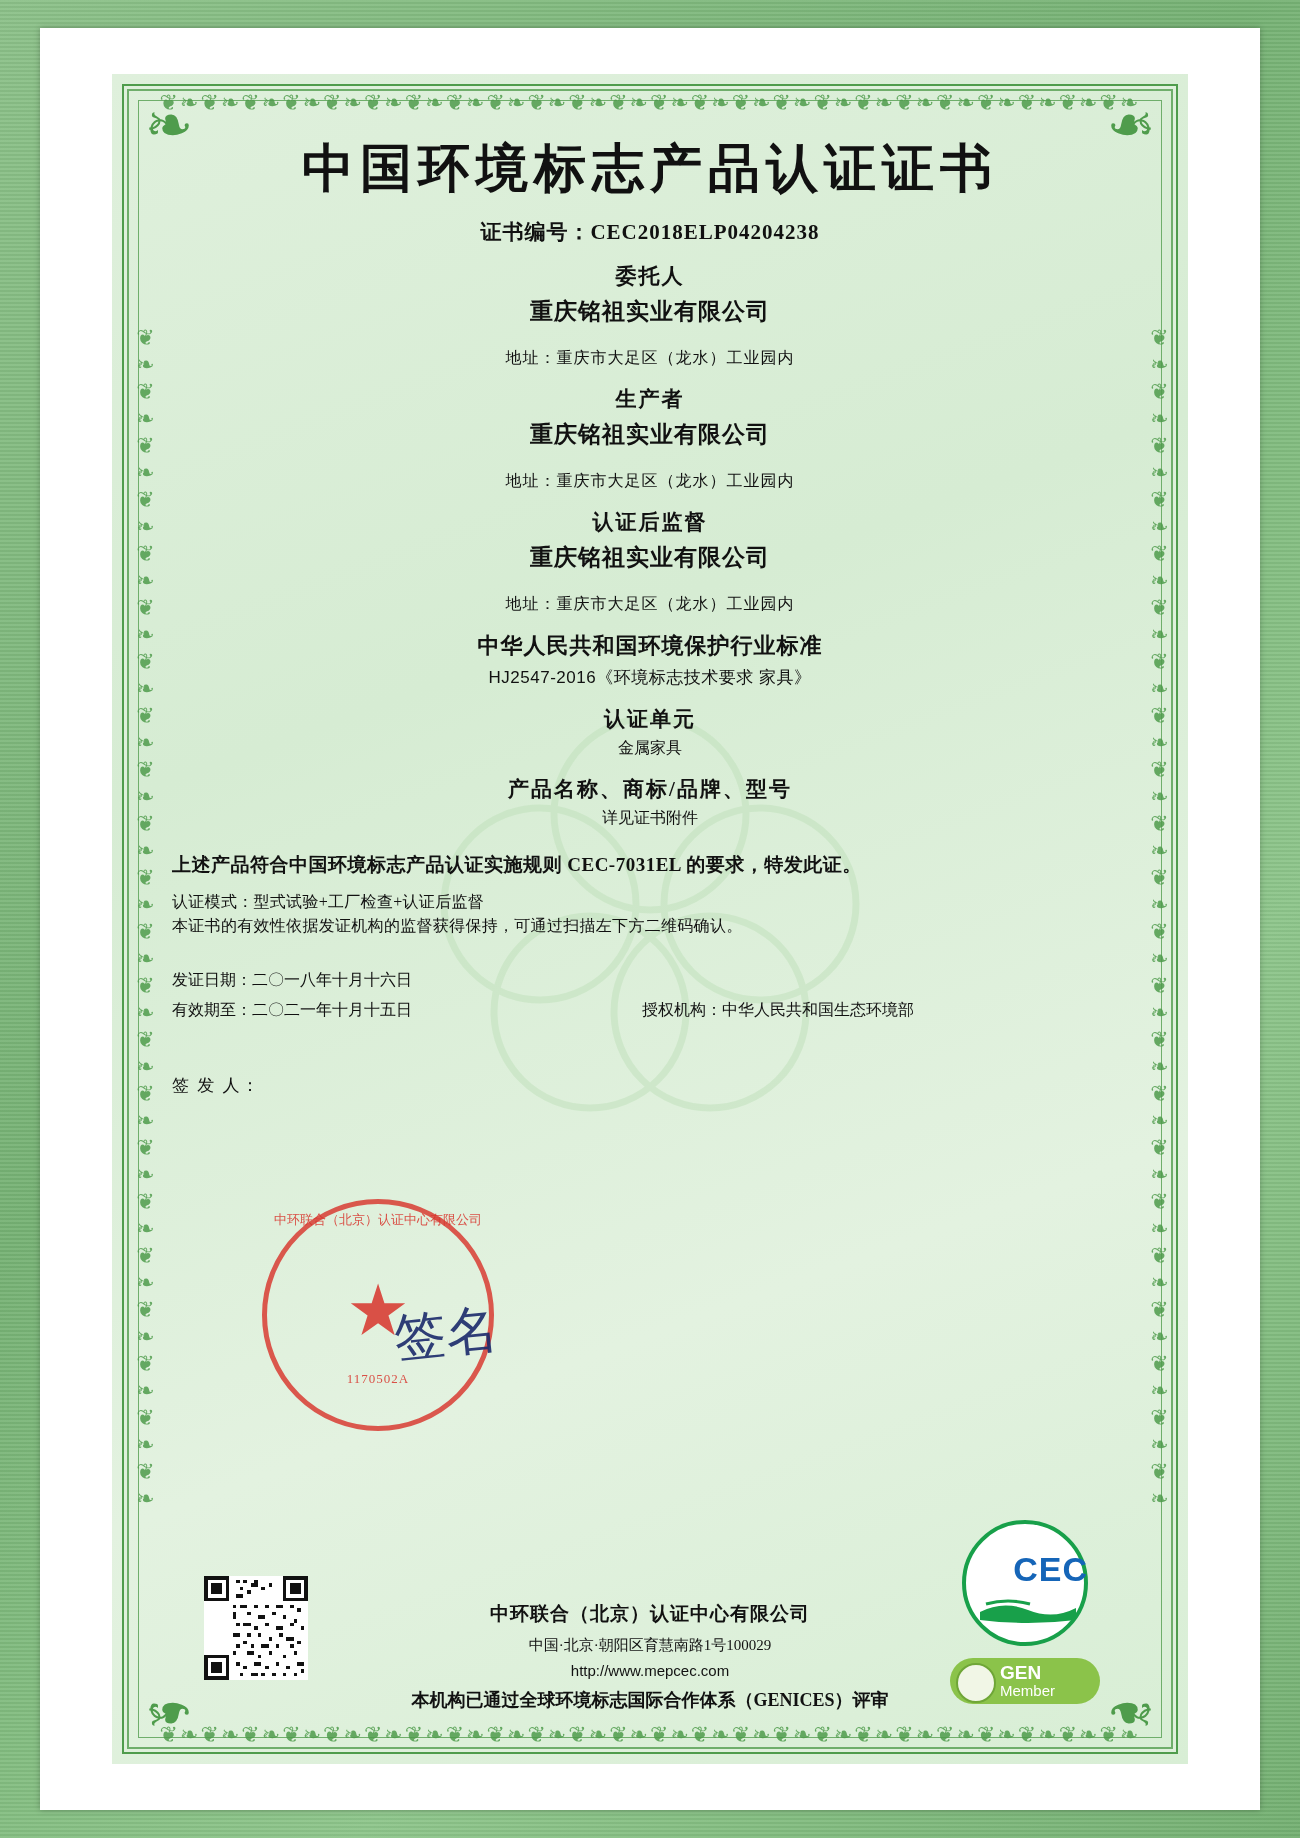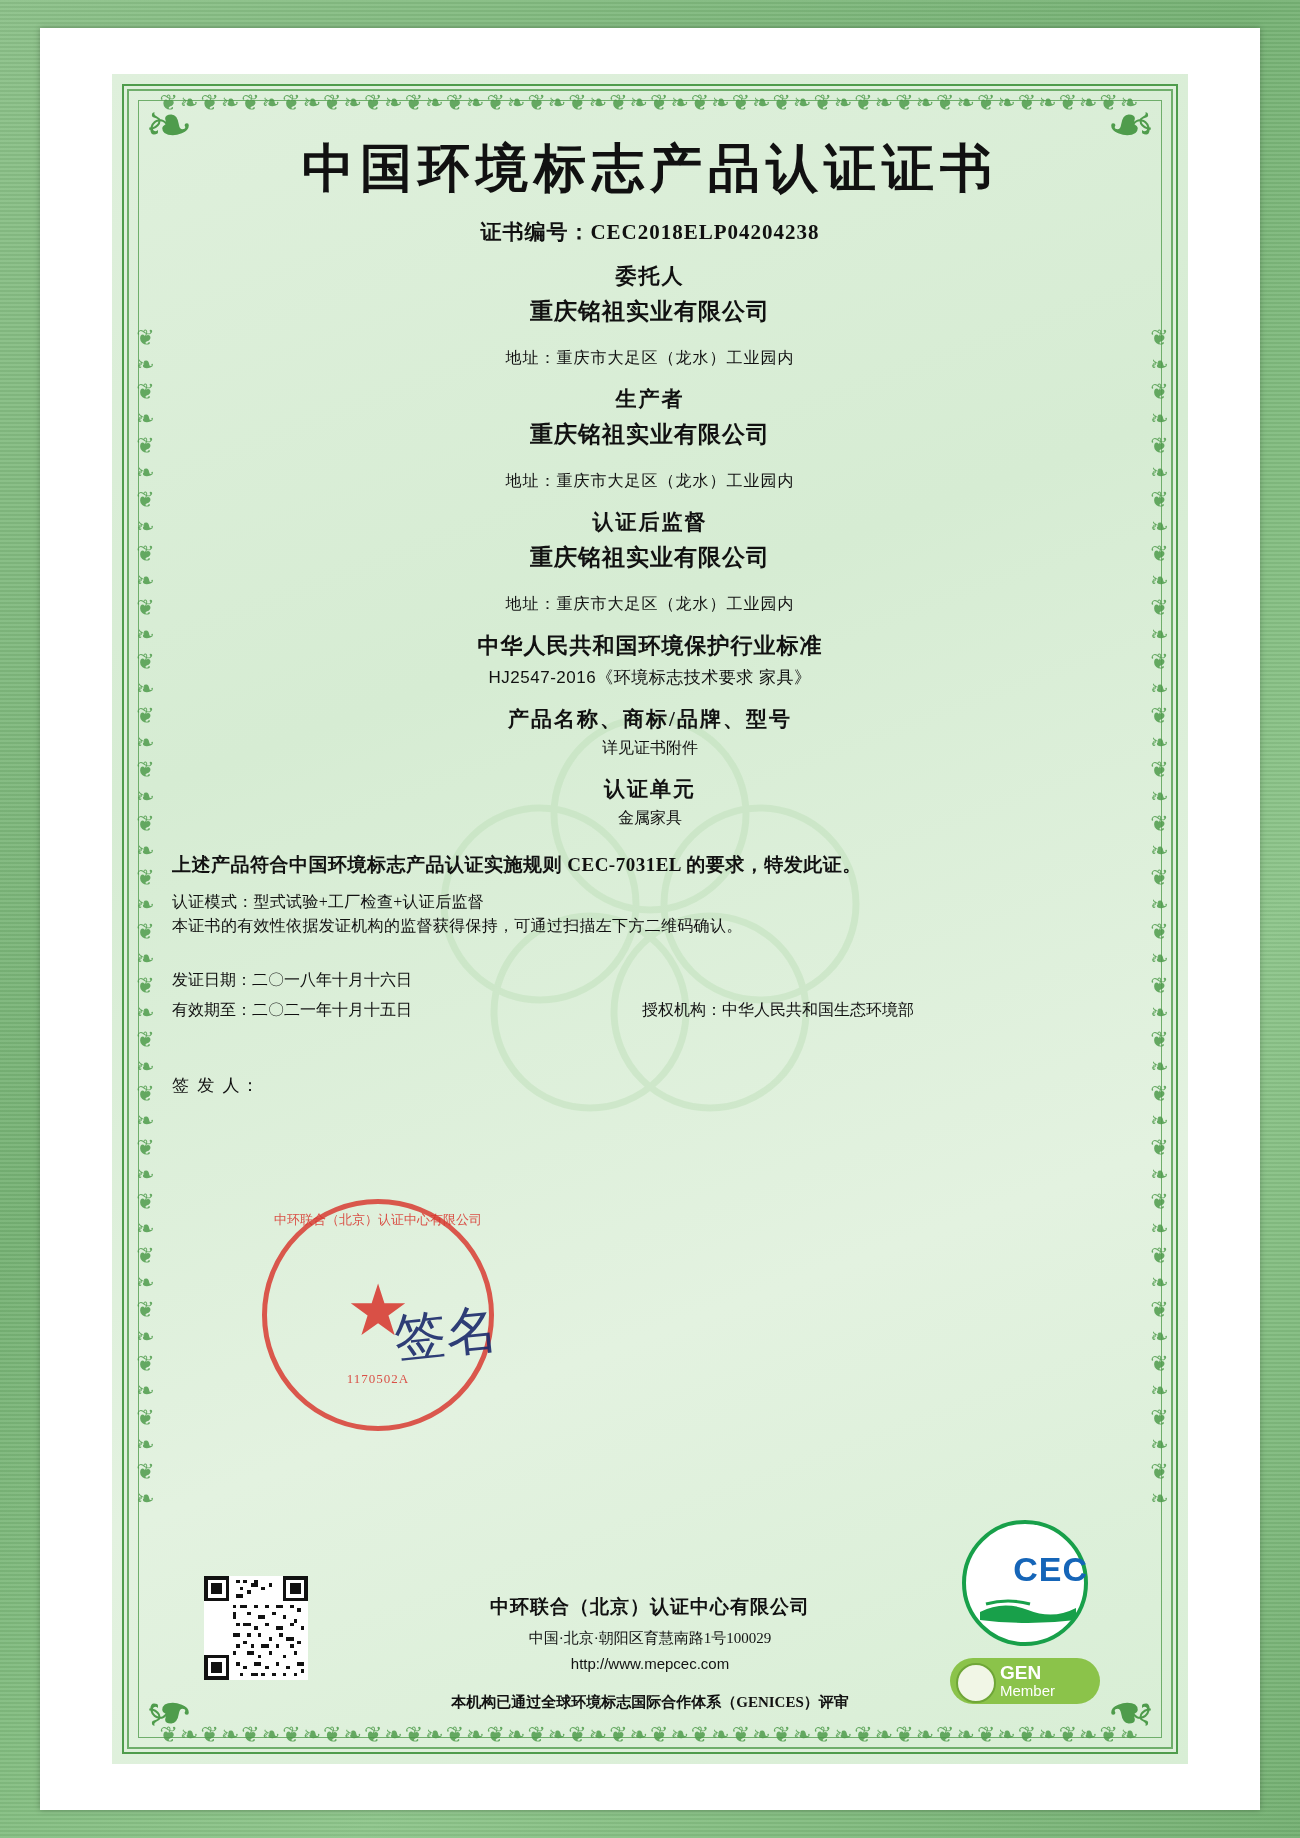--- a/index.html
+++ b/index.html
@@ -167,21 +167,21 @@
     background:#fff;
   }
 
   
   .footer{
     position:absolute;left:0;right:0;bottom:52px;text-align:center;color:#111;
   }
   .f1{font-size:19px;font-weight:bold;letter-spacing:1px;}
   .f2{font-size:15px;margin-top:9px;}
   .f3{font-size:15px;margin-top:7px;font-family:"Liberation Sans",sans-serif;}
-  .f4{font-size:15px;font-weight:bold;margin-top:21px;}
+  .f4{font-size:18px;font-weight:bold;margin-top:9px;}
 
   
   .cec{
     position:absolute;right:100px;bottom:118px;width:126px;height:126px;
   }
   .cec .outer{
     position:absolute;inset:0;border:4px solid #18a04a;border-radius:50%;
     background:#fff;
   }
   .cec .label{
@@ -256,27 +256,27 @@
         <div class="blk-main">重庆铭祖实业有限公司</div>
         <div class="blk-sub">地址：重庆市大足区（龙水）工业园内</div>
       </div>
 
       <div class="block">
         <div class="blk-std">中华人民共和国环境保护行业标准</div>
         <div class="blk-std2">HJ2547-2016《环境标志技术要求 家具》</div>
       </div>
 
       <div class="block">
+        <div class="blk-label">认证单元</div>
+        <div class="blk-unit">金属家具</div>
+      </div>
+
+      <div class="block">
         <div class="blk-label">产品名称、商标/品牌、型号</div>
         <div class="blk-unit">详见证书附件</div>
-      </div>
-
-      <div class="block">
-        <div class="blk-label">认证单元</div>
-        <div class="blk-unit">金属家具</div>
       </div>
 
       <div class="statement">上述产品符合中国环境标志产品认证实施规则 CEC-7031EL 的要求，特发此证。</div>
 
       <div class="mode">
         <div>认证模式：型式试验+工厂检查+认证后监督</div>
         <div>本证书的有效性依据发证机构的监督获得保持，可通过扫描左下方二维码确认。</div>
       </div>
 
       <div class="dates">

